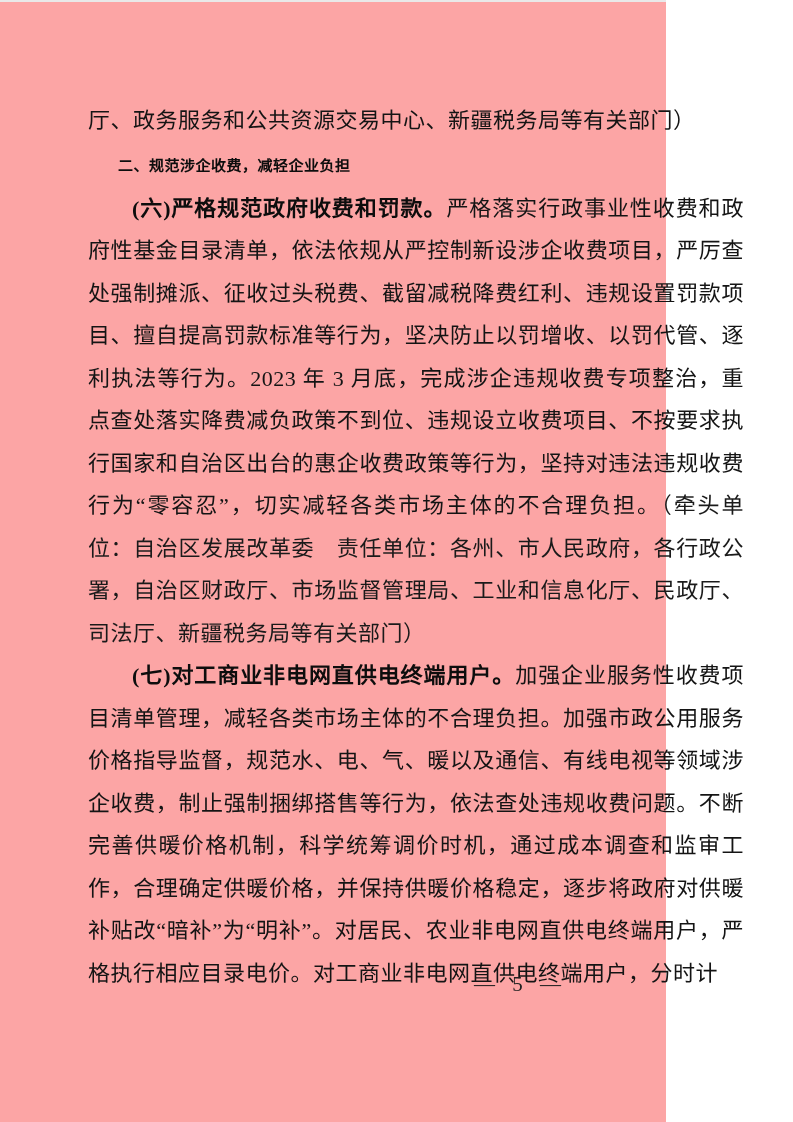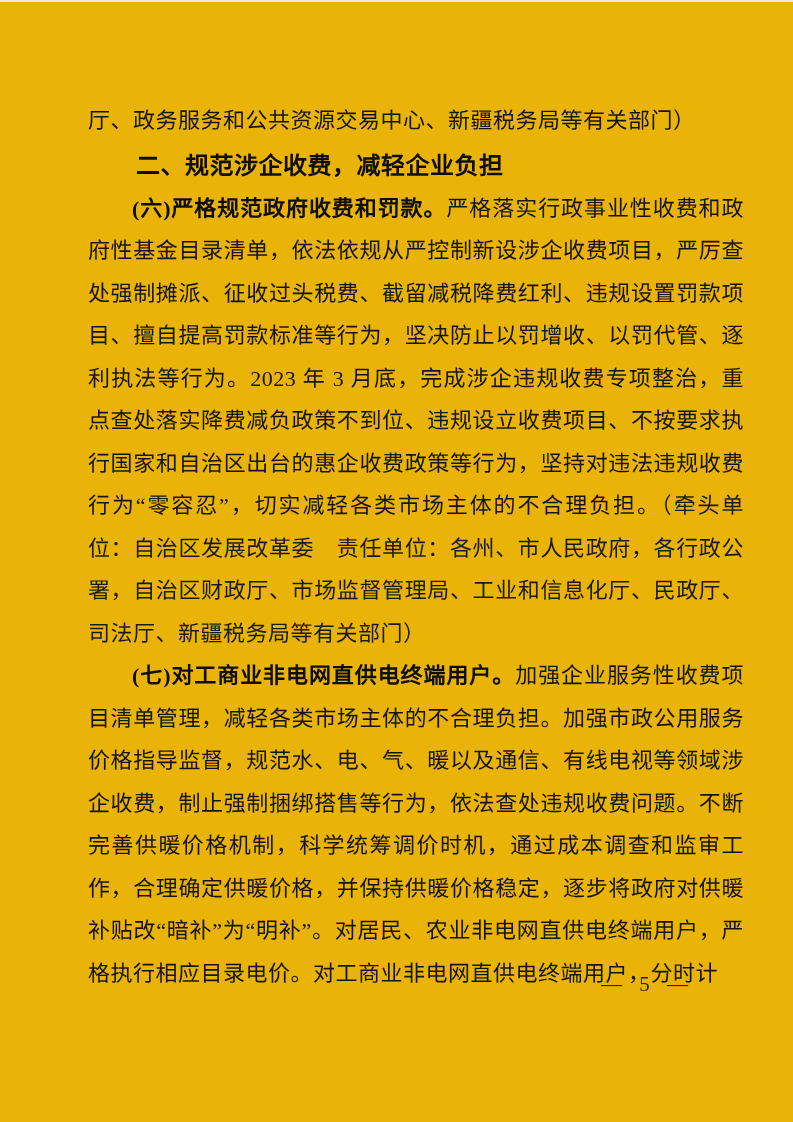--- a/index.html
+++ b/index.html
@@ -10,23 +10,23 @@
   body {
     width: 793px;
     height: 1122px;
     font-family: "Liberation Serif", "DejaVu Serif", serif;
     color: #141414;
     position: relative;
     overflow: hidden;
   }
   .page {
     position: relative;
-    width: 793px;
+    width: 666px;
     height: 1122px;
-    background: #eab308;
+    background: #fca5a5;
   }
   .scan-edge {
     position: absolute;
     top: 0;
     left: 0;
     width: 100%;
     height: 2px;
     background: #e9e9e9;
   }
   .textblock {
@@ -43,21 +43,21 @@
   .textblock p {
     margin: 0;
     padding: 0;
   }
   .continuation {
     text-indent: 0;
   }
   .section-heading {
     font-family: "Liberation Sans", "DejaVu Sans", sans-serif;
     font-weight: 700;
-    font-size: 24px;
+    font-size: 15px;
     line-height: 43px;
     text-indent: 2em;
     margin: 1px 0 1px 0 !important;
     letter-spacing: 0.5px;
     color: #0d0d0d;
   }
   .para {
     text-indent: 2em;
   }
   .para .lead {

